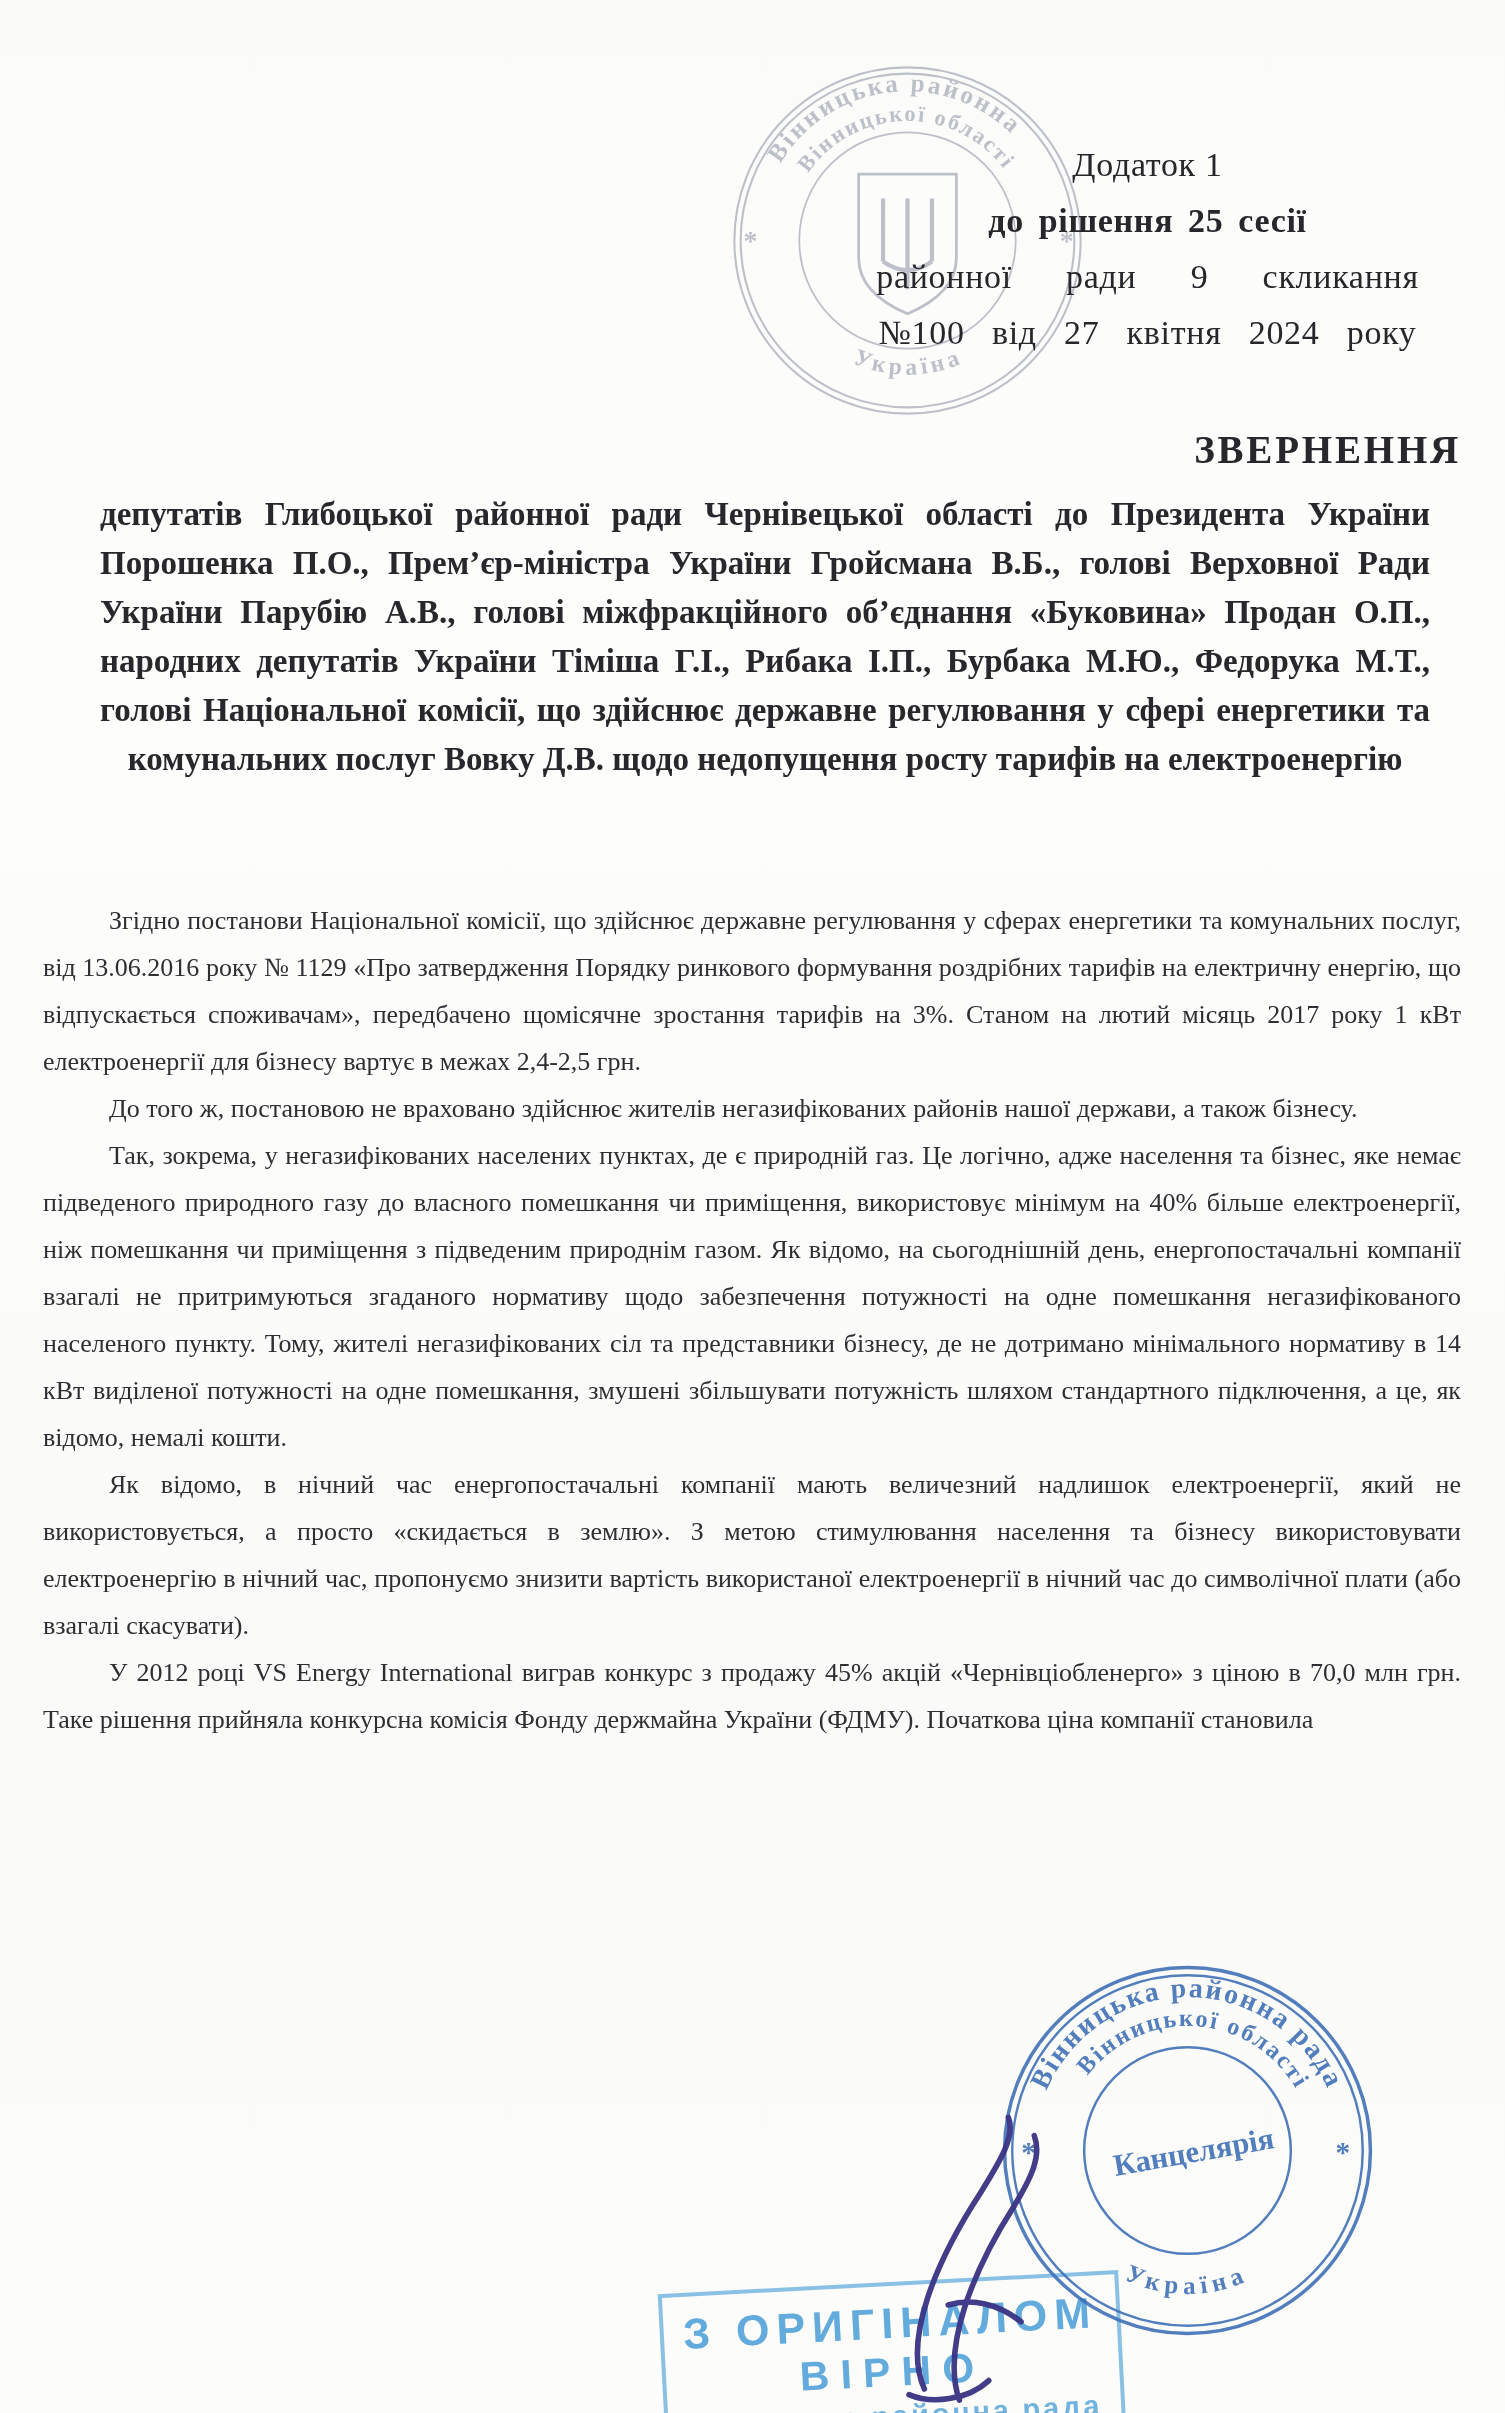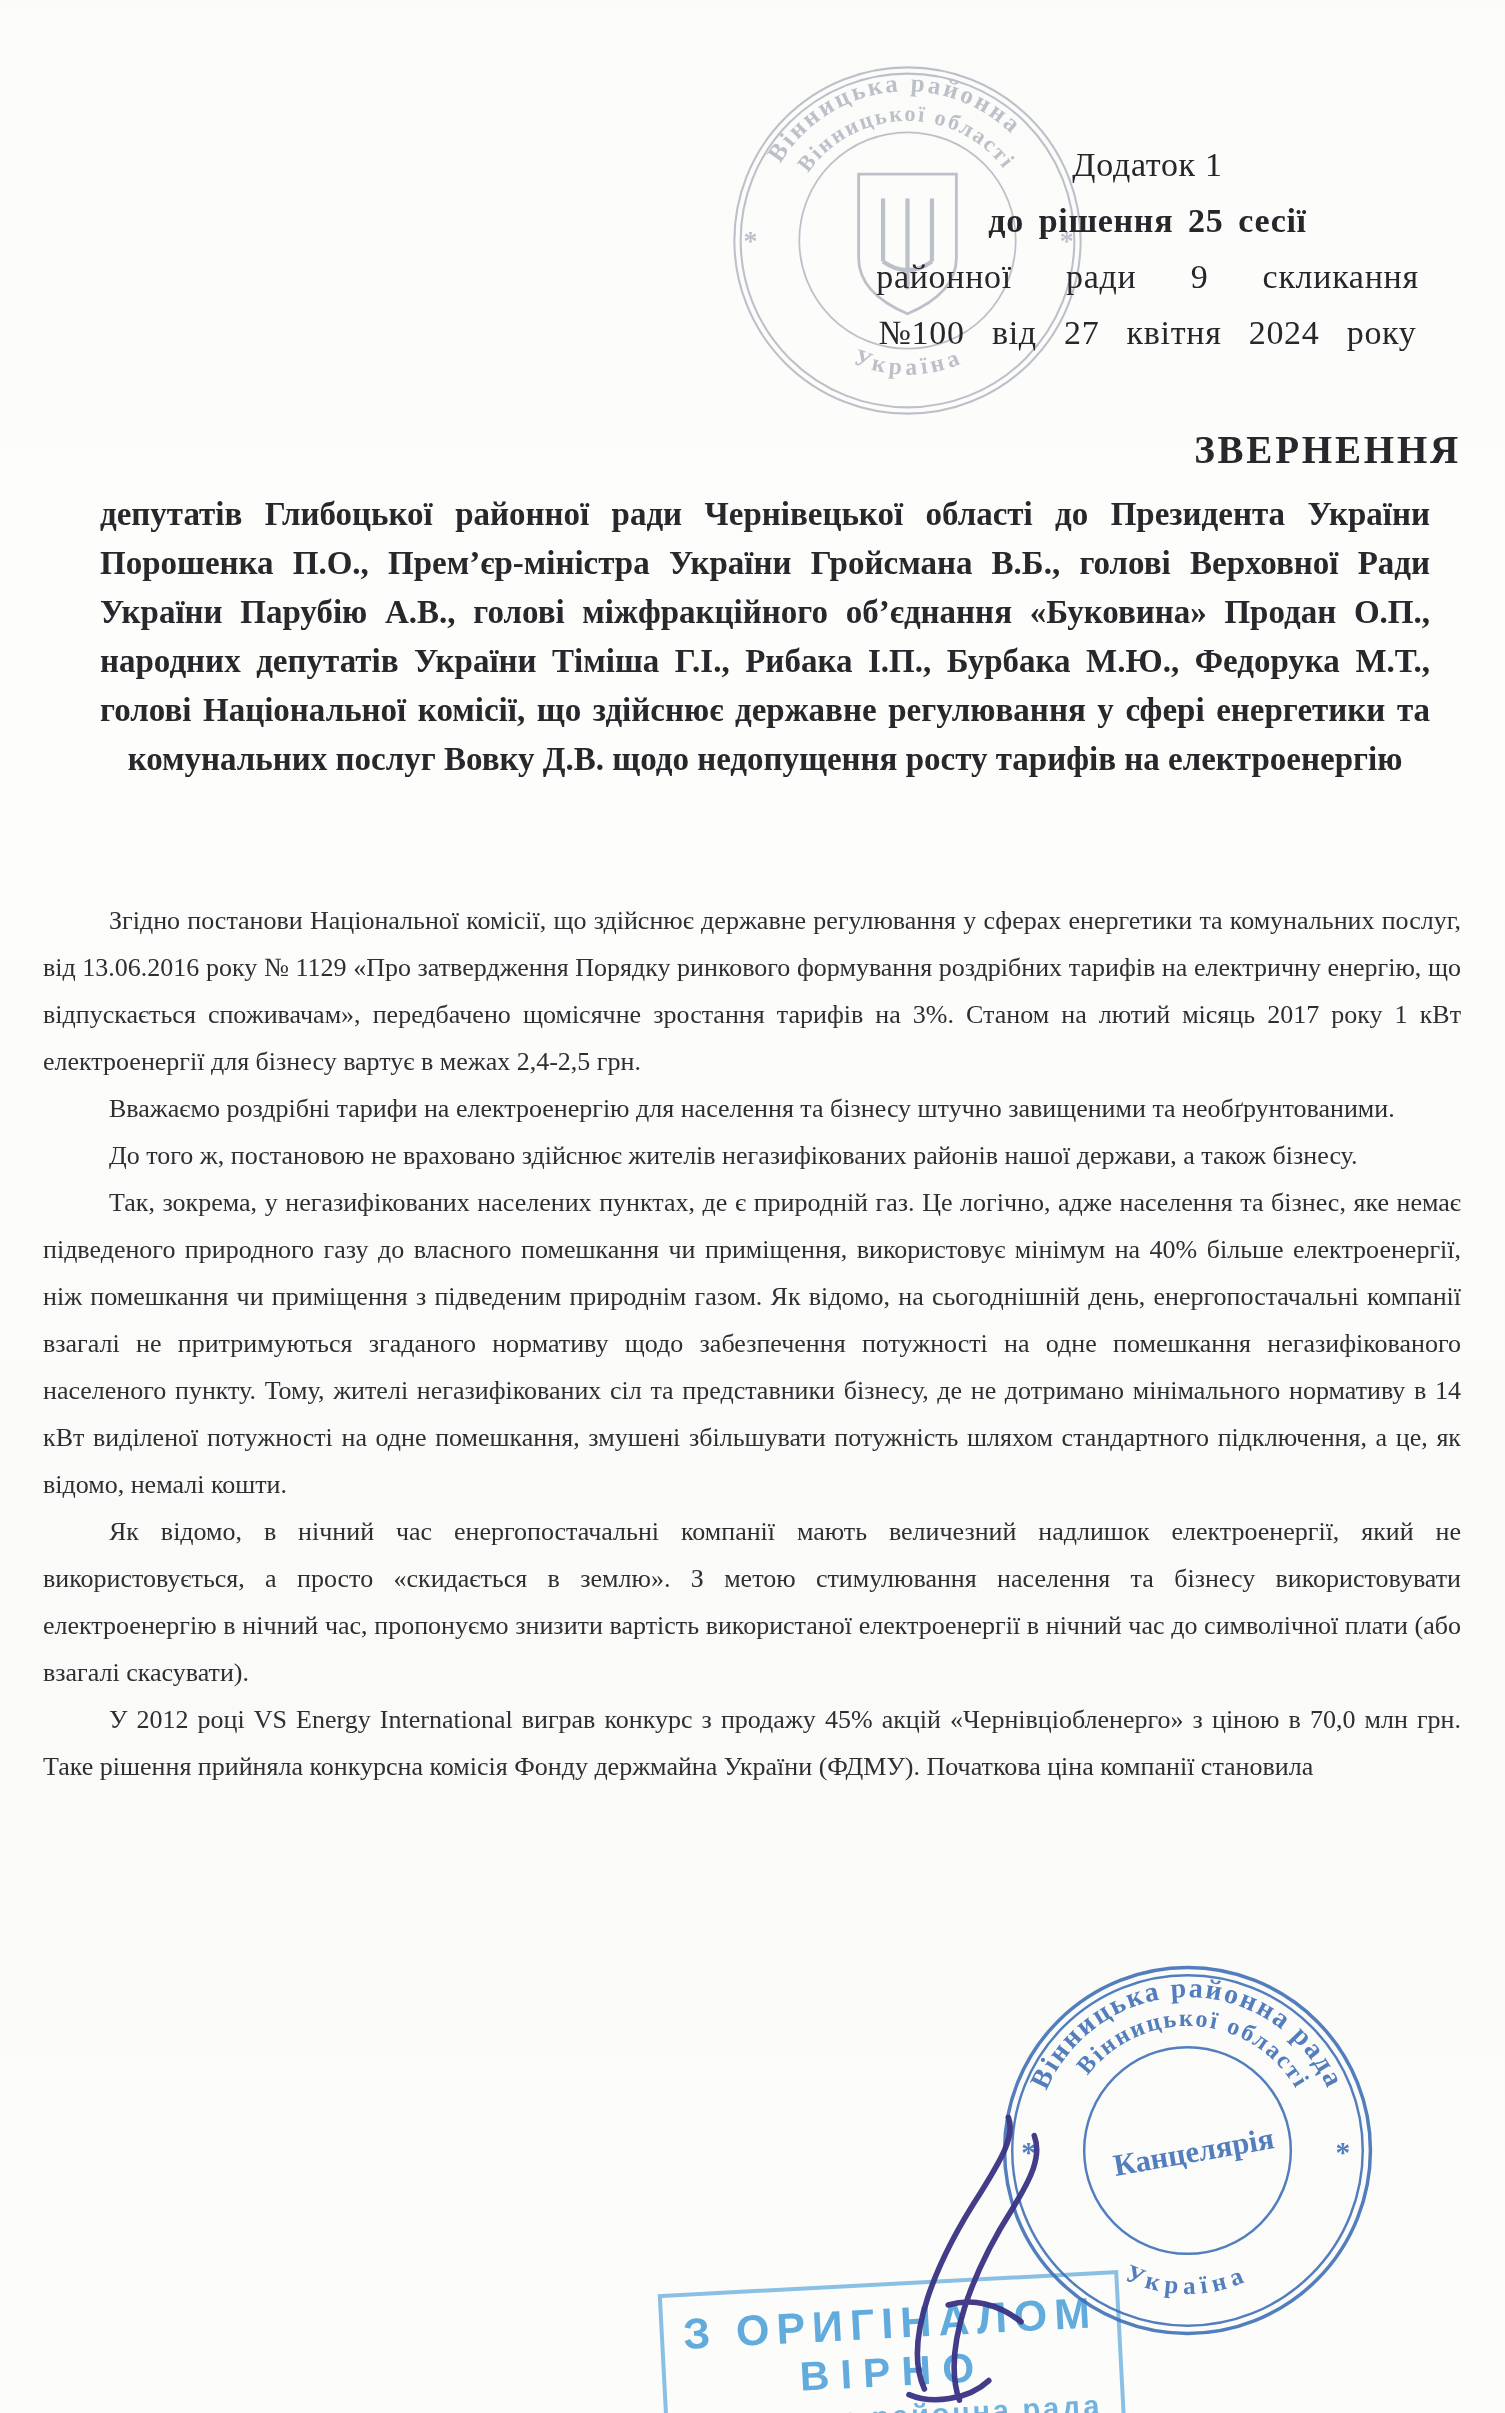--- a/index.html
+++ b/index.html
@@ -120,21 +120,20 @@
     <div class="ln3">районної ради 9 скликання</div>
     <div class="ln4">№100 від 27 квітня 2024 року</div>
   </div>
 
   <div class="doc-title">ЗВЕРНЕННЯ</div>
 
   <div class="address">депутатів Глибоцької районної ради Чернівецької області до Президента України Порошенка П.О., Прем’єр-міністра України Гройсмана В.Б., голові Верховної Ради України Парубію А.В., голові міжфракційного об’єднання «Буковина» Продан О.П., народних депутатів України Тіміша Г.І., Рибака І.П., Бурбака М.Ю., Федорука М.Т., голові Національної комісії, що здійснює державне регулювання у сфері енергетики та комунальних послуг Вовку Д.В. щодо недопущення росту тарифів на електроенергію</div>
 
   <div class="body-text">
     <p>Згідно постанови Національної комісії, що здійснює державне регулювання у сферах енергетики та комунальних послуг,  від 13.06.2016 року №  1129 «Про  затвердження Порядку ринкового формування роздрібних тарифів на електричну енергію, що відпускається споживачам», передбачено щомісячне зростання тарифів на 3%. Станом на лютий місяць 2017 року 1 кВт електроенергії для бізнесу вартує в межах 2,4-2,5 грн.</p>
-    <p>Вважаємо роздрібні тарифи на електроенергію для населення та бізнесу штучно завищеними та необґрунтованими.</p>
     <p>До того ж, постановою не враховано здійснює жителів негазифікованих районів нашої держави, а також бізнесу.</p>
     <p>Так, зокрема, у негазифікованих населених пунктах, де є природній газ. Це логічно, адже населення та бізнес, яке немає підведеного природного газу до власного помешкання чи приміщення, використовує мінімум на 40% більше електроенергії, ніж помешкання чи приміщення з підведеним природнім газом. Як відомо, на сьогоднішній день, енергопостачальні компанії взагалі не притримуються згаданого нормативу щодо забезпечення потужності на одне помешкання негазифікованого населеного пункту. Тому, жителі негазифікованих сіл та представники бізнесу, де не дотримано мінімального нормативу в 14 кВт виділеної потужності на одне помешкання, змушені збільшувати потужність шляхом стандартного підключення, а це, як відомо, немалі кошти.</p>
     <p>Як відомо, в нічний час енергопостачальні компанії мають величезний надлишок електроенергії, який не використовується, а просто «скидається в землю». З метою стимулювання населення та бізнесу використовувати електроенергію в нічний час, пропонуємо знизити вартість використаної електроенергії в нічний час до символічної плати (або взагалі скасувати).</p>
     <p>У 2012 році VS Energy International виграв конкурс з продажу 45% акцій «Чернівціобленерго» з ціною в 70,0 млн грн. Таке рішення прийняла конкурсна комісія Фонду держмайна України (ФДМУ). Початкова ціна компанії становила</p>
   </div>
 
   <div class="certify-stamp">
     <div class="c1">З ОРИГІНАЛОМ</div>
     <div class="c2">ВІРНО</div>
     <div class="c3">Вінницька районна рада</div>

